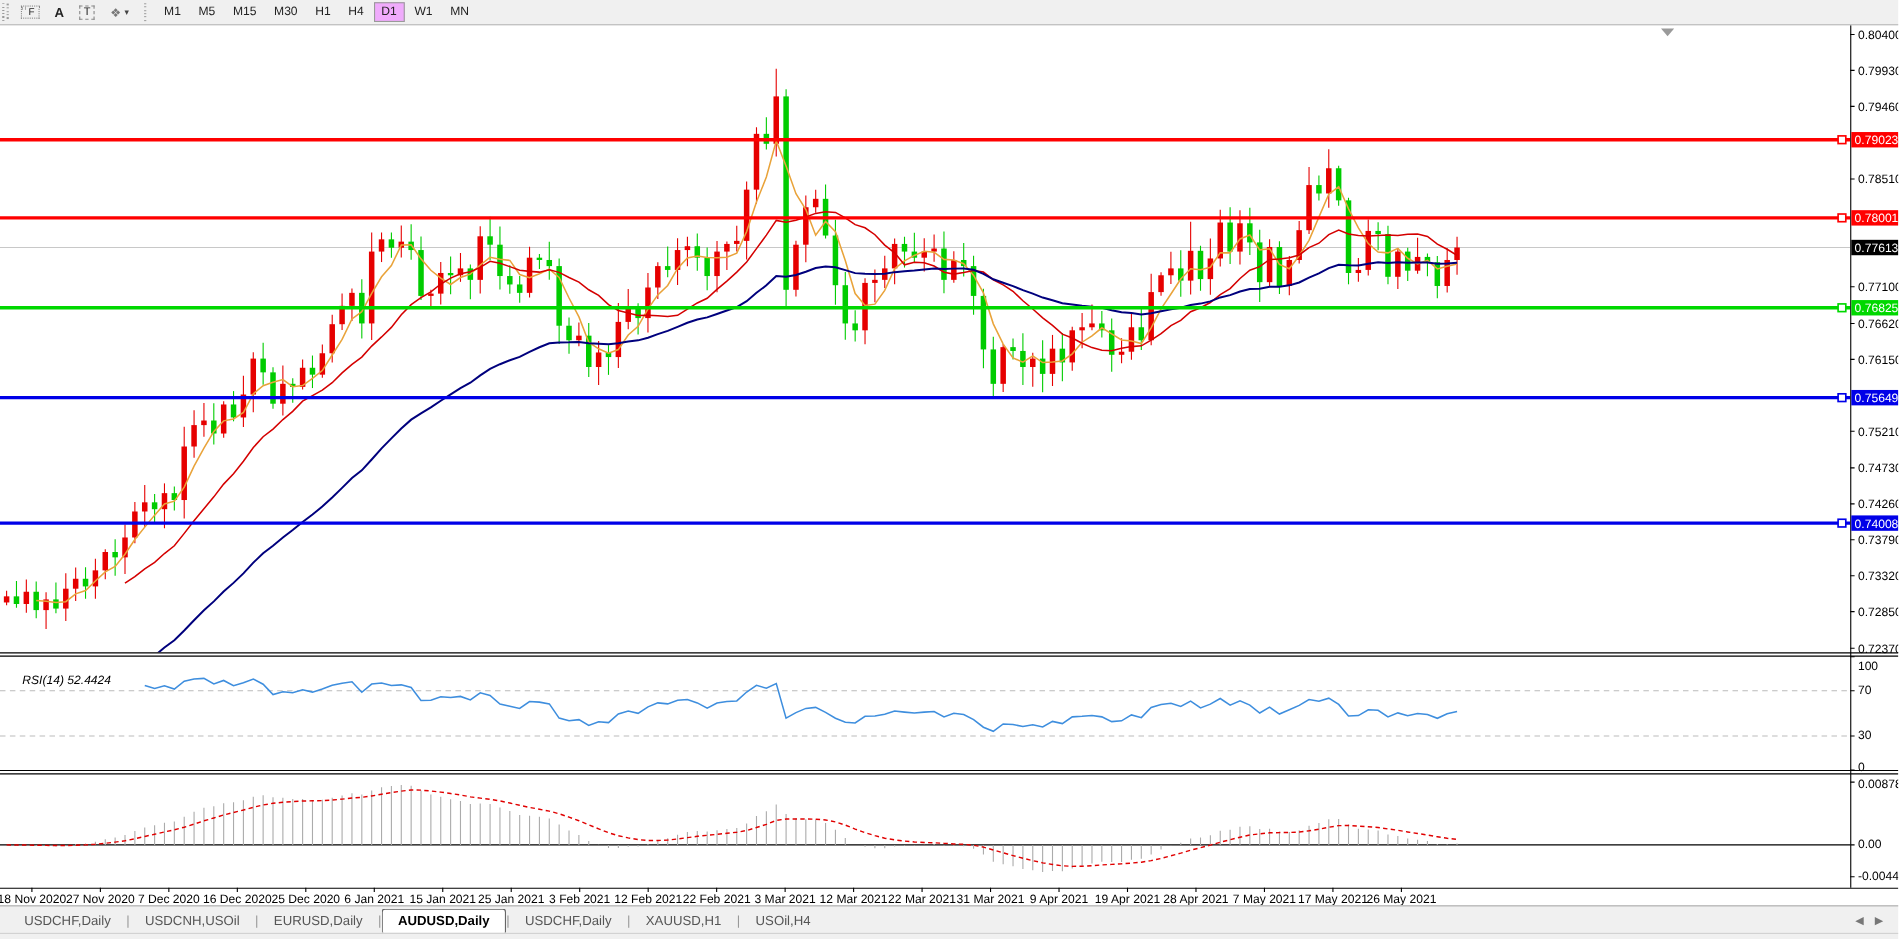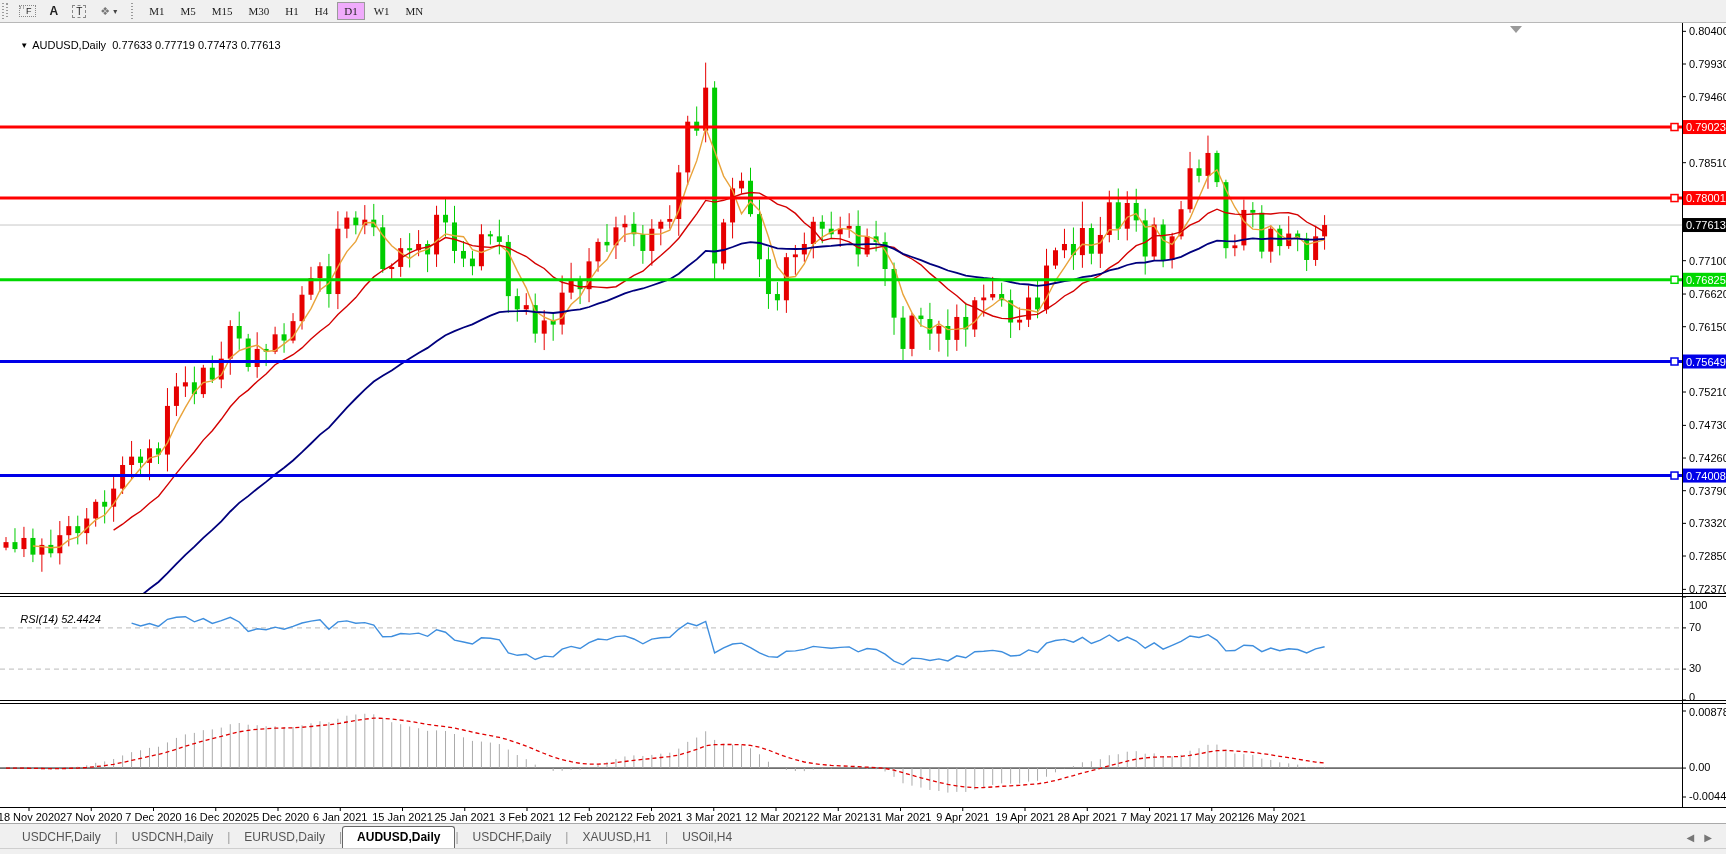--- a/index.html
+++ b/index.html
@@ -18,21 +18,21 @@
   .tbtn.boxed-f::before{content:"F";font-size:9px;border:1px dotted #888;padding:0 3px 0 6px;
         background:repeating-linear-gradient(to right,#aaa 0 1px,transparent 1px 3px) left top/6px 3px no-repeat;}
   .tbtn.bold-a{font-weight:bold;font-size:12px;}
   .tbtn.dashed span{border:1px dashed #888;padding:0 3px;font-size:10px;}
   .icon-colors::before{content:"\2756";color:#777;font-size:11px;}
   .caret{font-size:8px;color:#444;margin-left:3px;}
   .sep{width:6px;height:18px;margin:0 4px;
        background:repeating-linear-gradient(to bottom,#9a9a9a 0 1px,transparent 1px 3px);
        background-size:2px 100%;background-position:2px 1px;background-repeat:repeat-y;}
   .tfbtn{height:18px;border:1px solid transparent;background:transparent;margin:0 1px;
-         font-family:Liberation Serif, serif;font-size:11px;color:#222;padding:0 6px;cursor:default;}
+         font-family:Liberation Sans, sans-serif;font-size:11px;color:#222;padding:0 6px;cursor:default;}
   .tfbtn.active{background:#f0abfc;border:1px solid #9a9a9a;}
   
   #chart{position:absolute;left:0;top:23px;}
   .overlay-label{position:absolute;font-size:11px;color:#000;white-space:pre;}
   .tri{font-size:8px;margin-right:4px;position:relative;top:-1px;}
   
   .tabbar{position:absolute;left:0;top:823px;width:1726px;height:24px;background:#f0f0f0;
           border-top:1px solid #aaa;display:flex;align-items:flex-end;font-size:12px;color:#555;}
   .tab{padding:3px 14px 4px 14px;cursor:default;white-space:nowrap;}
   .tab.active{background:#fff;border:1px solid #666;border-bottom:none;color:#000;font-weight:bold;
@@ -641,35 +641,32 @@
       <line x1="1087.25" y1="784" x2="1087.25" y2="788" stroke="#000" stroke-width="1"></line>
       <text x="1087.25" y="798" font-size="11" font-family="&quot;Liberation Sans&quot;,sans-serif" fill="#000" text-anchor="middle">28 Apr 2021</text>
       <line x1="1149.5" y1="784" x2="1149.5" y2="788" stroke="#000" stroke-width="1"></line>
       <text x="1149.5" y="798" font-size="11" font-family="&quot;Liberation Sans&quot;,sans-serif" fill="#000" text-anchor="middle">7 May 2021</text>
       <line x1="1211.75" y1="784" x2="1211.75" y2="788" stroke="#000" stroke-width="1"></line>
       <text x="1211.75" y="798" font-size="11" font-family="&quot;Liberation Sans&quot;,sans-serif" fill="#000" text-anchor="middle">17 May 2021</text>
       <line x1="1274" y1="784" x2="1274" y2="788" stroke="#000" stroke-width="1"></line>
       <text x="1274" y="798" font-size="11" font-family="&quot;Liberation Sans&quot;,sans-serif" fill="#000" text-anchor="middle">26 May 2021</text>
     </svg>
 
-  <div class="overlay-label" style="left:8px;top:27px;">
-    <span class="tri">▼</span><span>AUDUSD,Daily</span>&nbsp;&nbsp;<span>0.77633</span> <span>0.77719</span> <span>0.77473</span> <span>0.77613</span>
-  </div>
 
   <div class="overlay-label" style="left:8px;top:601px;font-style:italic;">
     <span>RSI(14)</span> <span>52.4424</span>
   </div>
 
 
   <div class="tabbar">
     <span style="width:8px"></span>
     <span id="tabs-host" style="display:flex;align-items:flex-end;margin-top:44px;">
         <span class="tab">USDCHF,Daily</span>
         <span class="tabdiv">|</span>
-        <span class="tab">USDCNH,Daily</span>
+        <span class="tab">USDCNH,USOil</span>
         <span class="tabdiv">|</span>
         <span class="tab">EURUSD,Daily</span>
         <span class="tabdiv">|</span>
         <span class="tab active">AUDUSD,Daily</span>
         <span class="tabdiv">|</span>
         <span class="tab">USDCHF,Daily</span>
         <span class="tabdiv">|</span>
         <span class="tab">XAUUSD,H1</span>
         <span class="tabdiv">|</span>
         <span class="tab">USOil,H4</span>

